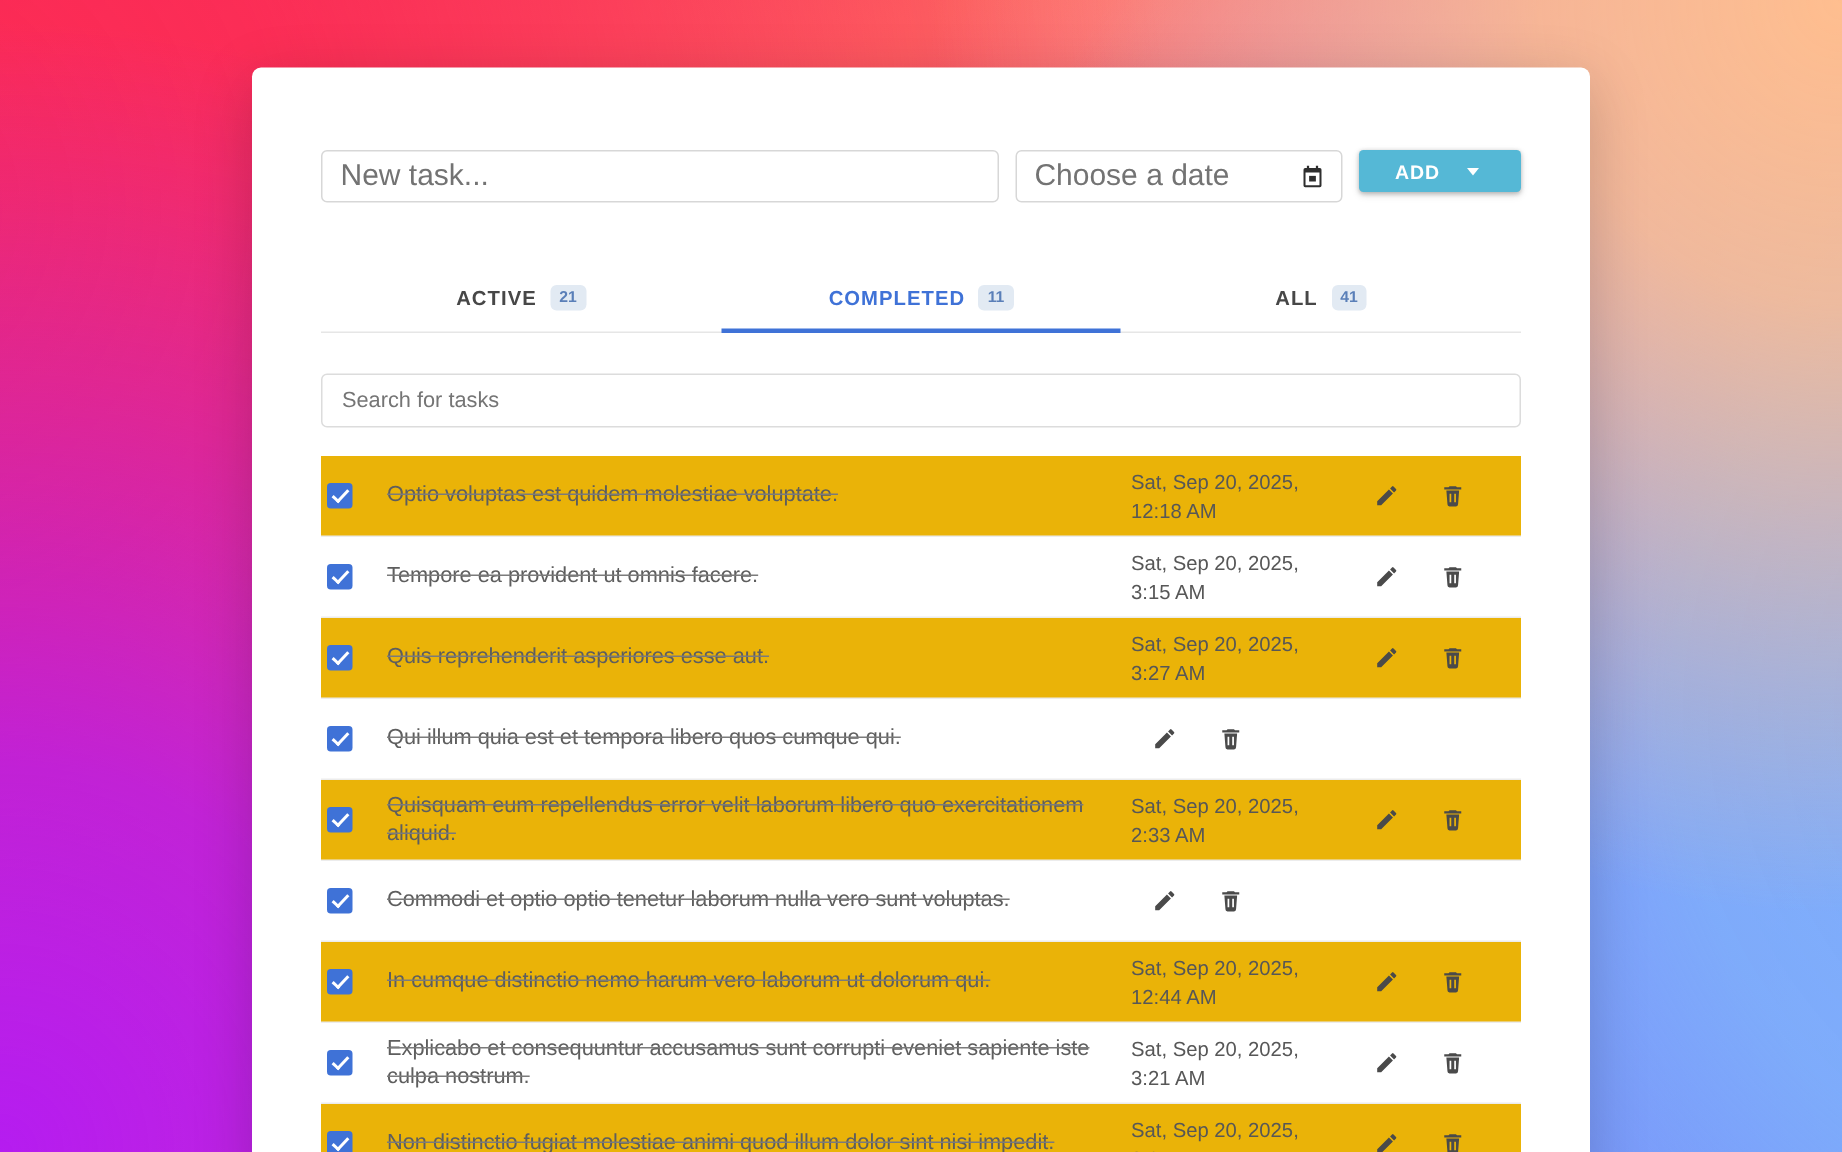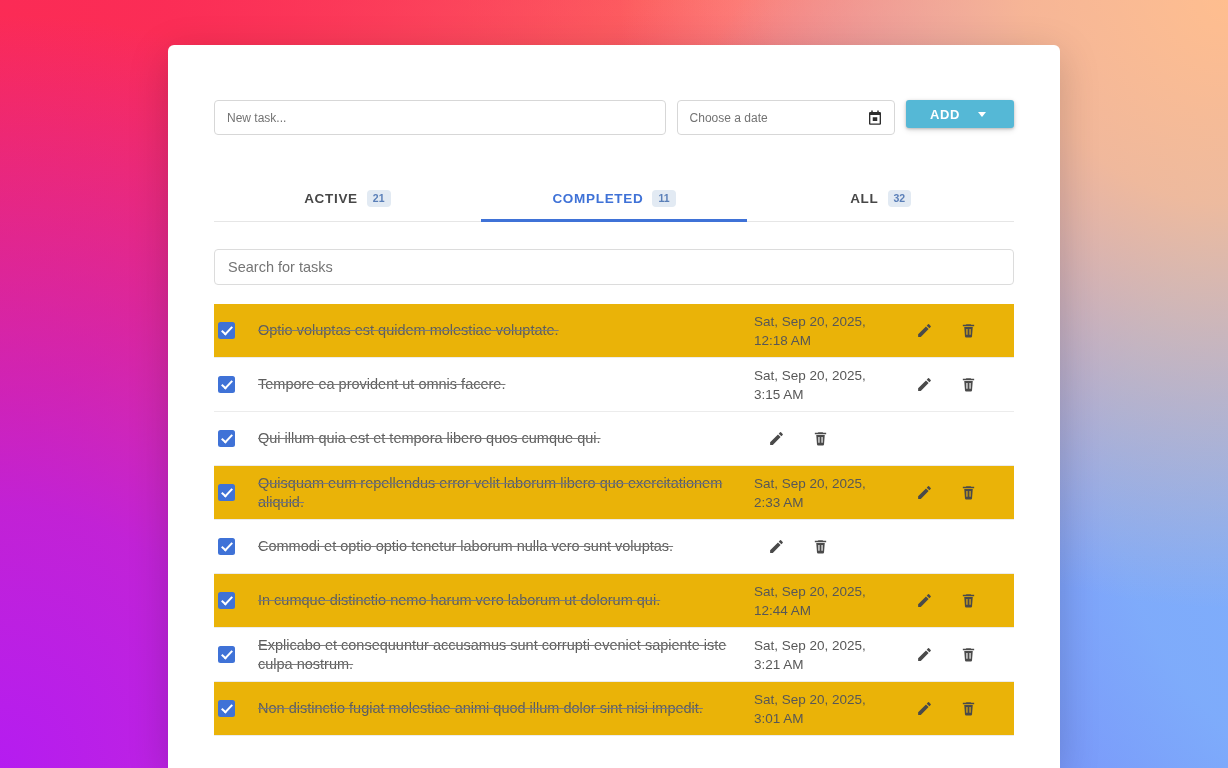--- a/index.html
+++ b/index.html
@@ -50,21 +50,21 @@
     display: flex;
     align-items: center;
   }
   .field.new-task { flex: 1 1 auto; width: 455px; }
   .field.date { width: 220px; padding-right: 6px; }
   .field input {
     border: none;
     outline: none;
     background: transparent;
     font-family: "Liberation Sans", sans-serif;
-    font-size: 12px;
+    font-size: 20px;
     color: #3b3b3b;
     width: 100%;
     padding: 0 12px;
     height: 100%;
   }
   .field input::placeholder { color: #737373; opacity: 1; }
 
   .cal-btn {
     width: 26px; height: 26px;
     display: flex; align-items: center; justify-content: center;
@@ -260,21 +260,21 @@
     <div class="tab">
       <span class="tab-label">ACTIVE</span>
       <span class="tab-badge">21</span>
     </div>
     <div class="tab active">
       <span class="tab-label">COMPLETED</span>
       <span class="tab-badge">11</span>
     </div>
     <div class="tab">
       <span class="tab-label">ALL</span>
-      <span class="tab-badge">32</span>
+      <span class="tab-badge">41</span>
     </div>
   </div>
 
   <div class="search-wrap">
     <div class="search-box">
       <input type="text" placeholder="Search for tasks" style="">
     </div>
   </div>
 
   <div class="list" id="task-list">
@@ -305,20 +305,37 @@
           <svg width="17" height="17" viewBox="0 0 24 24" fill="#4a4a4a">
             <path d="M3 17.25V21h3.75L17.81 9.94l-3.75-3.75L3 17.25zM20.71 7.04a1 1 0 0 0 0-1.41l-2.34-2.34a1 1 0 0 0-1.41 0l-1.83 1.83 3.75 3.75 1.83-1.83z"></path>
           </svg>
         </div>
         <div class="act icon-btn">
           <svg width="17" height="17" viewBox="0 0 24 24" fill="#4a4a4a">
             <path d="M9 3h6l1 1h4v2H4V4h4l1-1zM6 7h12l-1 13.1A1.9 1.9 0 0 1 15.1 22H8.9A1.9 1.9 0 0 1 7 20.1L6 7zm3 3v8h1.6v-8H9zm4.4 0v8H15v-8h-1.6z"></path>
           </svg>
         </div>
       </div>
+      <div class="row alt">
+        <div class="cb-cell">
+          <div class="checkbox"></div>
+        </div>
+        <div class="task-text">Quis reprehenderit asperiores esse aut.</div>
+        <div class="date-cell">Sat, Sep 20, 2025, 3:27 AM</div>
+        <div class="act icon-btn">
+          <svg width="17" height="17" viewBox="0 0 24 24" fill="#4a4a4a">
+            <path d="M3 17.25V21h3.75L17.81 9.94l-3.75-3.75L3 17.25zM20.71 7.04a1 1 0 0 0 0-1.41l-2.34-2.34a1 1 0 0 0-1.41 0l-1.83 1.83 3.75 3.75 1.83-1.83z"></path>
+          </svg>
+        </div>
+        <div class="act icon-btn">
+          <svg width="17" height="17" viewBox="0 0 24 24" fill="#4a4a4a">
+            <path d="M9 3h6l1 1h4v2H4V4h4l1-1zM6 7h12l-1 13.1A1.9 1.9 0 0 1 15.1 22H8.9A1.9 1.9 0 0 1 7 20.1L6 7zm3 3v8h1.6v-8H9zm4.4 0v8H15v-8h-1.6z"></path>
+          </svg>
+        </div>
+      </div>
       <div class="row">
         <div class="cb-cell">
           <div class="checkbox"></div>
         </div>
         <div class="task-text">Qui illum quia est et tempora libero quos cumque qui.</div>
         <div class="act icon-btn">
           <svg width="17" height="17" viewBox="0 0 24 24" fill="#4a4a4a">
             <path d="M3 17.25V21h3.75L17.81 9.94l-3.75-3.75L3 17.25zM20.71 7.04a1 1 0 0 0 0-1.41l-2.34-2.34a1 1 0 0 0-1.41 0l-1.83 1.83 3.75 3.75 1.83-1.83z"></path>
           </svg>
         </div>

